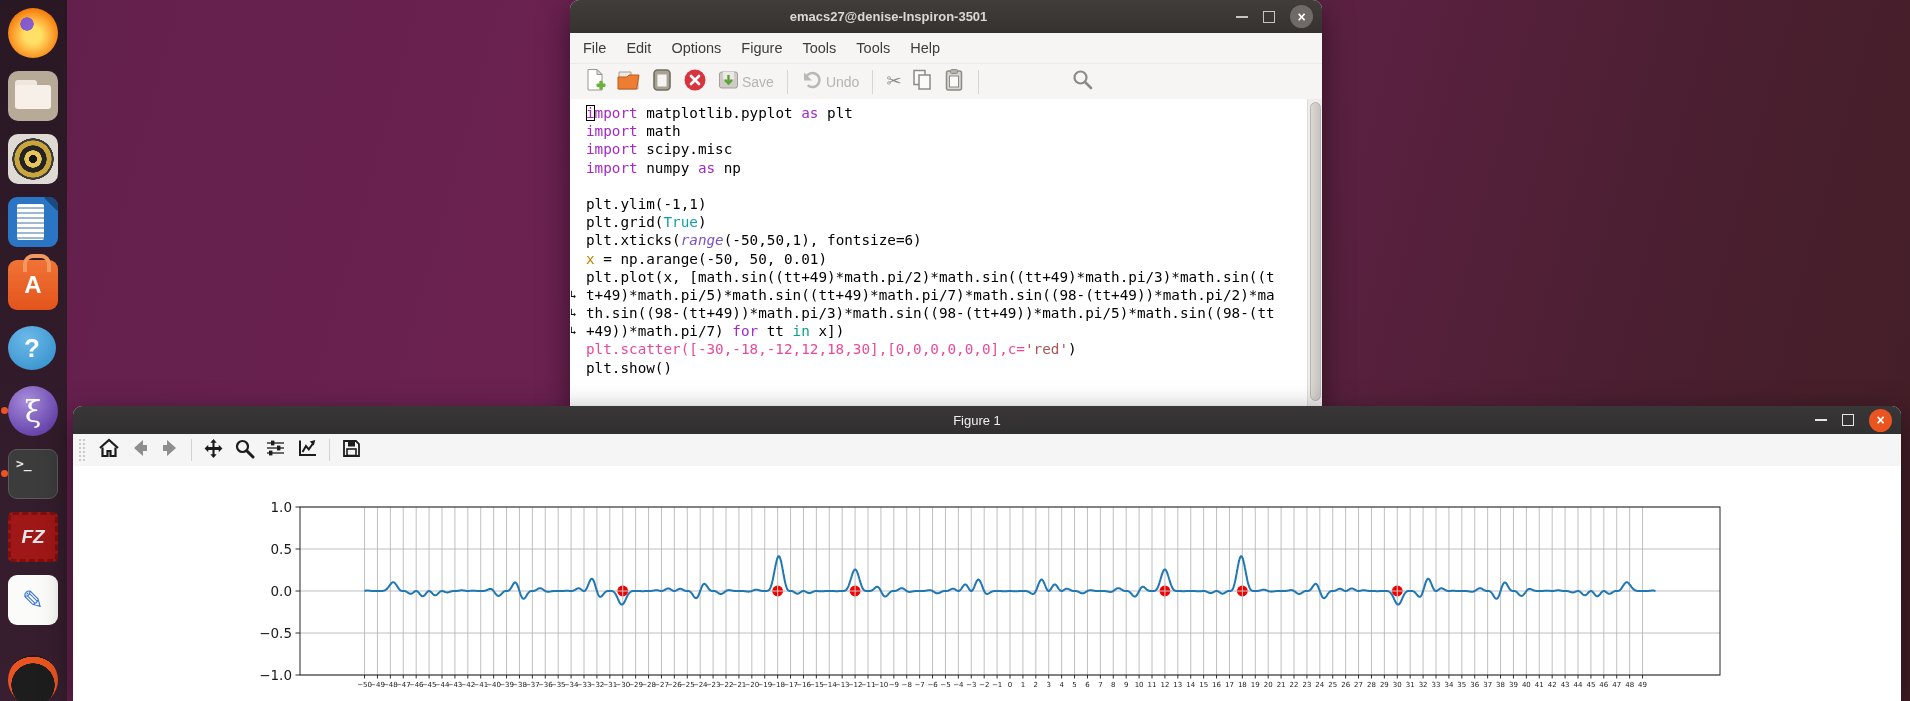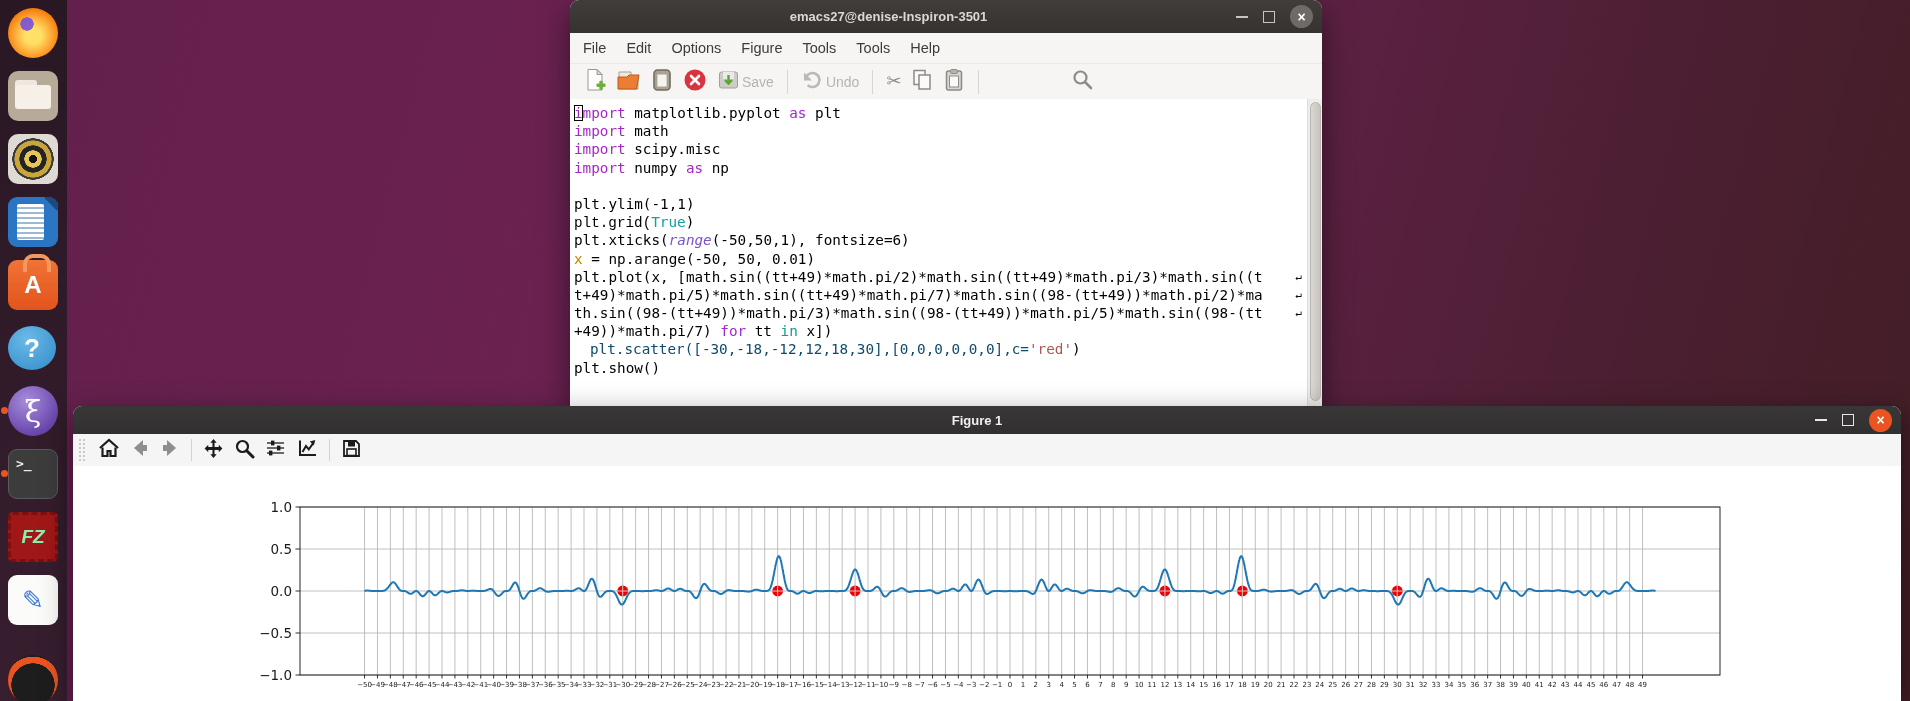--- a/index.html
+++ b/index.html
@@ -24,21 +24,21 @@
   .icon-writer{border-radius:9px;background:#2b76c4;position:relative;overflow:hidden;}
   .icon-writer::before{content:"";position:absolute;left:9px;top:7px;width:27px;height:36px;background:
       repeating-linear-gradient(#fff 0 3px,#9db8d2 3px 5px) ;border-radius:2px;}
   .icon-writer::after{content:"";position:absolute;right:-8px;top:-8px;width:18px;height:18px;background:#1c4a7e;transform:rotate(45deg);}
   .icon-software{border-radius:9px;background:linear-gradient(#f07336,#e3541c);color:#fff;font-weight:bold;font-size:24px;position:relative;}
   .icon-software::before{content:"";position:absolute;top:-6px;left:15px;width:20px;height:14px;border:4px solid #f1995f;border-bottom:none;border-radius:10px 10px 0 0;}
   .icon-help{width:48px;height:44px;margin-top:3px;border-radius:50%;background:radial-gradient(circle at 40% 30%,#6cb9e8,#2f8cc9);color:#fff;font-weight:bold;font-size:26px;}
   .icon-emacs{border-radius:50%;background:radial-gradient(circle at 38% 30%,#a88ddb,#6a48ae 70%,#53368c);color:#fff;font-size:30px;font-family:"DejaVu Serif",serif;}
   .icon-terminal{border-radius:9px;background:#3c3c3c;border:1px solid #5a5a5a;color:#ececec;
       font-family:"DejaVu Sans Mono",monospace;font-size:13px;font-weight:bold;align-items:flex-start!important;justify-content:flex-start!important;padding:6px 0 0 7px;}
-  .icon-filezilla{border-radius:5px;background:#a01717;border:3px dashed #7c0f0f;color:#86efac;font-weight:bold;font-style:italic;font-size:19px;}
+  .icon-filezilla{border-radius:5px;background:#a01717;border:3px dashed #7c0f0f;color:#e5e5e5;font-weight:bold;font-style:italic;font-size:19px;}
   .icon-texteditor{border-radius:9px;background:#fbfbfa;color:#3a76d6;font-size:26px;}
   .icon-partial{border-radius:50%;background:radial-gradient(circle at 50% 60%,#1d1d1d 55%,#e95420 56% 72%,#1d1d1d 73%);}
 
   
   .window{position:absolute;box-shadow:0 10px 30px rgba(0,0,0,.5);}
   .titlebar{position:relative;width:100%;display:flex;align-items:center;justify-content:center;}
   .win-btns{position:absolute;right:9px;top:0;height:100%;display:flex;align-items:center;gap:15px;}
   .wb{display:flex;align-items:center;justify-content:center;}
   .wb-min{width:12px;height:2px;}
   .wb-max{width:10px;height:10px;border:1.5px solid;}
@@ -52,34 +52,34 @@
   .emacs .wb-max{border-color:#c8c4bf;}
   .emacs .wb-close{background:#6f6a65;}
   .e-menubar{height:30px;background:#f6f5f3;display:flex;align-items:center;padding-left:3px;}
   .menu-item{padding:0 10px;font-size:14.5px;color:#3e3c39;}
   .e-toolbar{height:35px;background:#f6f5f3;border-top:1px solid #eceae7;border-bottom:1px solid #d5d3d0;
              display:flex;align-items:center;padding-left:9px;}
   .tb-btn{display:flex;align-items:center;margin:0 5px;text-align:center;}
   .tb-label{font-size:14px;color:#b7b4b0;margin-left:2px;}
   .tb-sep{width:1px;height:24px;background:#d8d5d1;margin:0 8px;}
   .e-body{position:absolute;left:0;top:99px;right:0;bottom:0;background:#fff;overflow:hidden;}
-  .code-area{position:absolute;left:4px;top:5px;width:712px;
+  .code-area{position:absolute;left:16px;top:5px;width:712px;
              font-family:"DejaVu Sans Mono",monospace;font-size:14.3px;line-height:18.2px;color:#000;}
   .code-line{position:relative;height:18.2px;white-space:pre;}
   .cursor{outline:1.4px solid #000;outline-offset:-1px;}
   .wrap-r{position:absolute;right:-16px;top:0;font-size:11px;color:#111;}
   .wrap-l{position:absolute;left:-16px;top:0;font-size:11px;color:#111;}
   .e-scroll{position:absolute;right:0;top:99px;bottom:0;width:14px;background:#efedeb;border-left:1px solid #dedcd9;}
   .e-thumb{position:absolute;left:1.5px;right:1.5px;top:3px;bottom:5px;border-radius:7px;
            background:linear-gradient(90deg,#dbd8d4,#c7c3be);border:1px solid #b9b5b0;}
 
   
   .figure{left:73px;top:406px;width:1828px;height:295px;border-radius:9px 9px 0 0;background:#fff;}
   .f-titlebar{height:28px;background:linear-gradient(#393637,#313031);border-radius:9px 9px 0 0;}
-  .f-title{font-size:13px;font-weight:bold;color:#f1efee;padding-right:20px;}
+  .f-title{font-size:13px;font-weight:normal;color:#f1efee;padding-right:20px;}
   .figure .wb-min{background:#e8e6e4;}
   .figure .wb-max{border-color:#e8e6e4;}
   .figure .wb-close{background:#e95420;}
   .f-toolbar{height:32px;background:#f5f5f5;border-bottom:1px solid #dadada;display:flex;align-items:center;padding-left:6px;}
   .f-grip{width:8px;height:22px;margin-right:6px;background:
       repeating-linear-gradient(180deg,#c9c9c9 0 2px,transparent 2px 4px),
       repeating-linear-gradient(180deg,#c9c9c9 0 2px,transparent 2px 4px) 4px 0;background-size:2px 100%;background-repeat:repeat-y;}
   .ftb{display:flex;align-items:center;justify-content:center;margin:0 5px;}
   .f-sep{width:1px;height:22px;background:#d2d2d2;margin:0 6px;}
   .f-canvas{position:absolute;left:0;top:60px;right:0;bottom:0;background:#fff;}
@@ -212,28 +212,28 @@
       </div>
     </div>
   <div class="e-body">
     <div class="code-area" id="code-area">
         <div class="code-line"><span class="cursor" style="color: rgb(164, 40, 200);">i</span><span style="color: rgb(164, 40, 200);">mport</span><span style="color: rgb(0, 0, 0);"> matplotlib.pyplot </span><span style="color: rgb(164, 40, 200);">as</span><span style="color: rgb(0, 0, 0);"> plt</span></div>
         <div class="code-line"><span style="color: rgb(164, 40, 200);">import</span><span style="color: rgb(0, 0, 0);"> math</span></div>
         <div class="code-line"><span style="color: rgb(164, 40, 200);">import</span><span style="color: rgb(0, 0, 0);"> scipy.misc</span></div>
         <div class="code-line"><span style="color: rgb(164, 40, 200);">import</span><span style="color: rgb(0, 0, 0);"> numpy </span><span style="color: rgb(164, 40, 200);">as</span><span style="color: rgb(0, 0, 0);"> np</span></div>
         <div class="code-line"></div>
         <div class="code-line"><span style="color: rgb(0, 0, 0);">plt.ylim(-1,1)</span></div>
-        <div class="code-line"><span style="color: rgb(0, 0, 0); font-family: Liberation Mono, monospace;">plt.grid(</span><span style="color: rgb(17, 160, 160);">True</span><span style="color: rgb(0, 0, 0);">)</span></div>
+        <div class="code-line"><span style="color: rgb(0, 0, 0);">plt.grid(</span><span style="color: rgb(17, 160, 160);">True</span><span style="color: rgb(0, 0, 0);">)</span></div>
         <div class="code-line"><span style="color: rgb(0, 0, 0);">plt.xticks(</span><span style="color: rgb(123, 82, 200); font-style: italic;">range</span><span style="color: rgb(0, 0, 0);">(-50,50,1), fontsize=6)</span></div>
         <div class="code-line"><span style="color: rgb(193, 132, 1);">x</span><span style="color: rgb(0, 0, 0);"> = np.arange(-50, 50, 0.01)</span></div>
         <div class="code-line"><span style="color: rgb(0, 0, 0);">plt.plot(x, [math.sin((tt+49)*math.pi/2)*math.sin((tt+49)*math.pi/3)*math.sin((t</span><span class="wrap-r">↵</span></div>
         <div class="code-line"><span style="color: rgb(0, 0, 0);">t+49)*math.pi/5)*math.sin((tt+49)*math.pi/7)*math.sin((98-(tt+49))*math.pi/2)*ma</span><span class="wrap-r">↵</span><span class="wrap-l">↳</span></div>
         <div class="code-line"><span style="color: rgb(0, 0, 0);">th.sin((98-(tt+49))*math.pi/3)*math.sin((98-(tt+49))*math.pi/5)*math.sin((98-(tt</span><span class="wrap-r">↵</span><span class="wrap-l">↳</span></div>
         <div class="code-line"><span style="color: rgb(0, 0, 0);">+49))*math.pi/7) </span><span style="color: rgb(164, 40, 200);">for</span><span style="color: rgb(0, 0, 0);"> tt </span><span style="color: rgb(15, 157, 143);">in</span><span style="color: rgb(0, 0, 0);"> x])</span><span class="wrap-l">↳</span></div>
-        <div class="code-line"><span style="color: #0c4a6e; margin-left: 16px;">plt.scatter([-30,-18,-12,12,18,30],[0,0,0,0,0,0],c=</span><span style="color: rgb(176, 84, 84);">'red'</span><span style="color: rgb(0, 0, 0);">)</span></div>
+        <div class="code-line"><span style="color: #ec4899;">plt.scatter([-30,-18,-12,12,18,30],[0,0,0,0,0,0],c=</span><span style="color: rgb(176, 84, 84);">'red'</span><span style="color: rgb(0, 0, 0);">)</span></div>
         <div class="code-line"><span style="color: rgb(0, 0, 0);">plt.show()</span></div>
       </div>
   </div>
   <div class="e-scroll">
     <div class="e-thumb"></div>
   </div>
 </div>
 
 <div class="window figure">
   <div class="titlebar f-titlebar">

